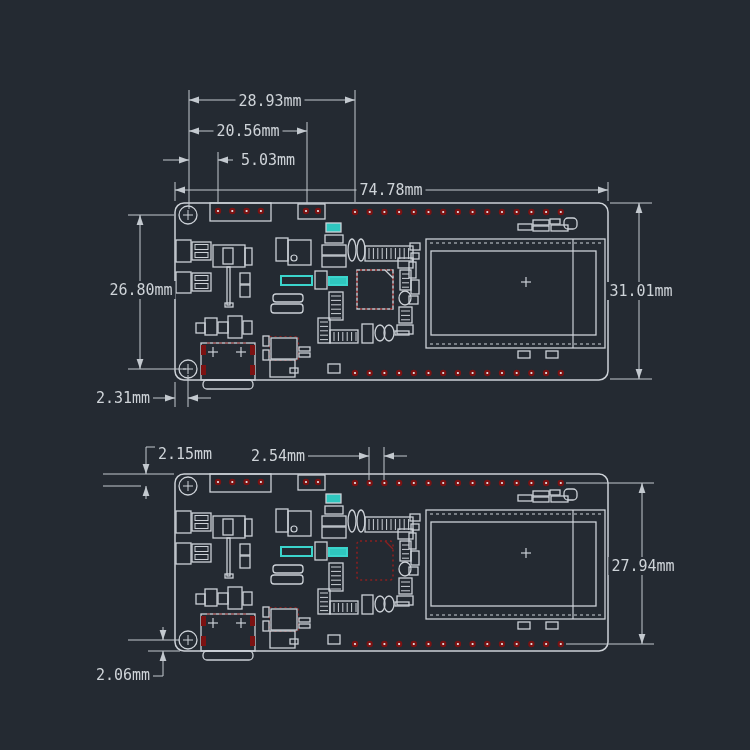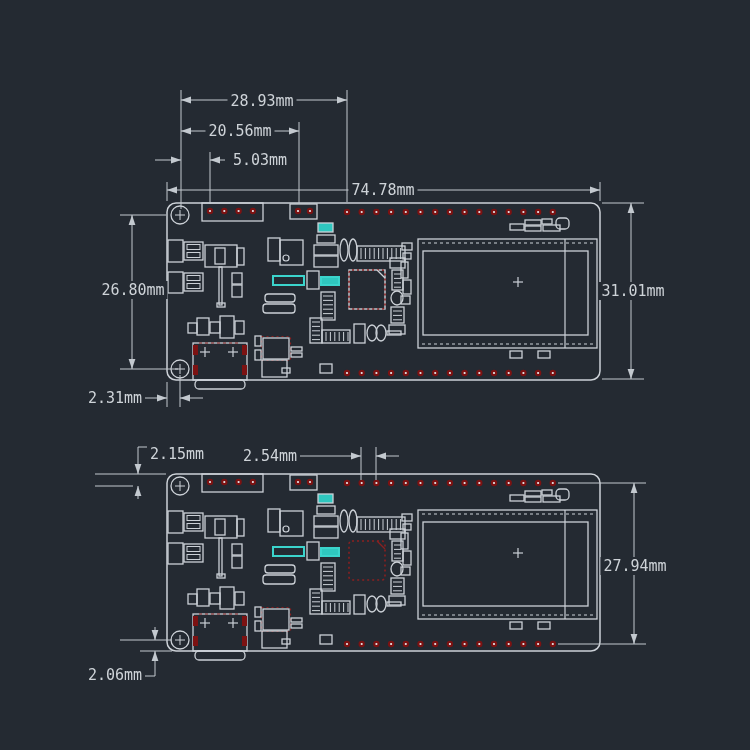--- a/index.html
+++ b/index.html
@@ -1,16 +1,16 @@
 <!DOCTYPE html>
 <html><head>
 <meta charset="utf-8">
 <style>
   html,body{margin:0;padding:0;background:#242a32;}
-  .stage{width:702px;height:750px;position:relative;overflow:hidden;background:#242a32;}
+  .stage{width:702px;height:750px;position:relative;overflow:hidden;background:#242a32;margin-left:8px;}
   svg{display:block;}
   text{font-family:"DejaVu Sans Mono","Liberation Mono",monospace;}
 </style>
 </head>
 <body>
 
 <div class="stage">
   <svg id="cv" width="750" height="750" viewBox="0 0 750 750">
       <rect x="0" y="0" width="750" height="750" fill="#242a32"></rect>
       <g>

